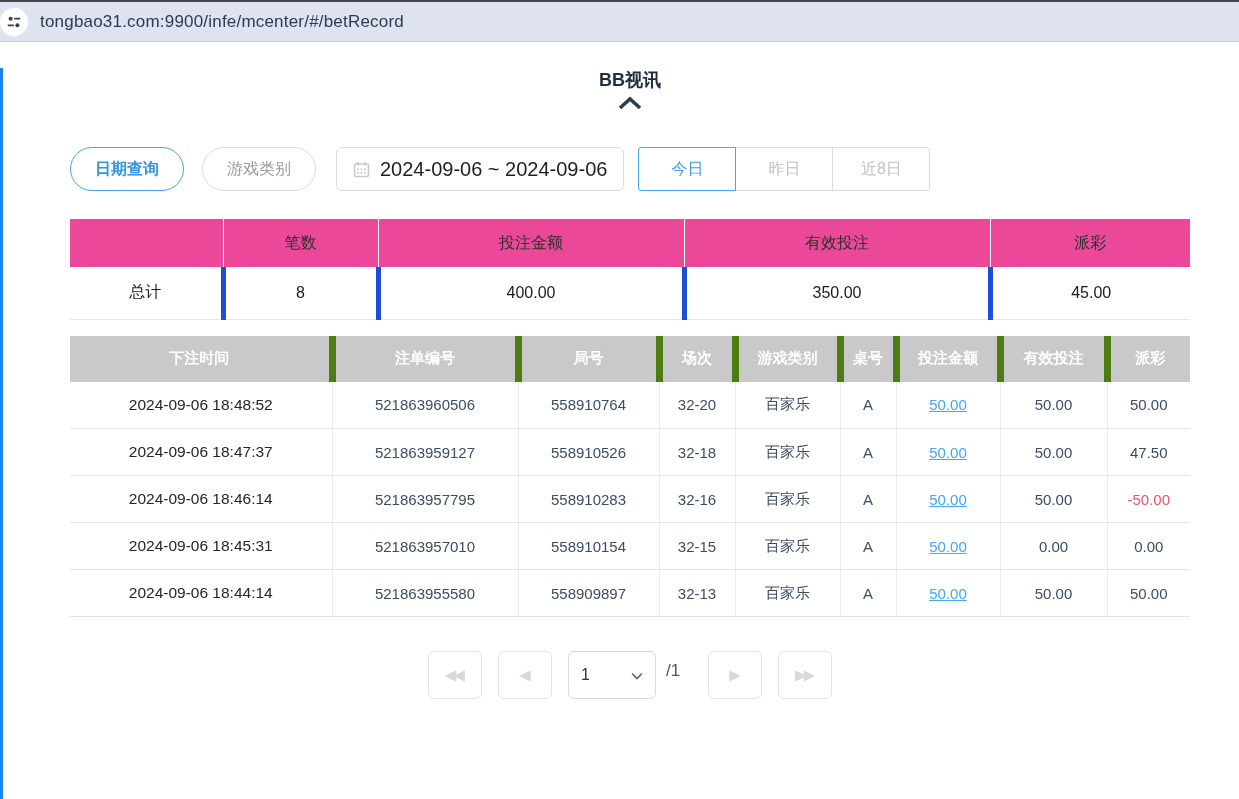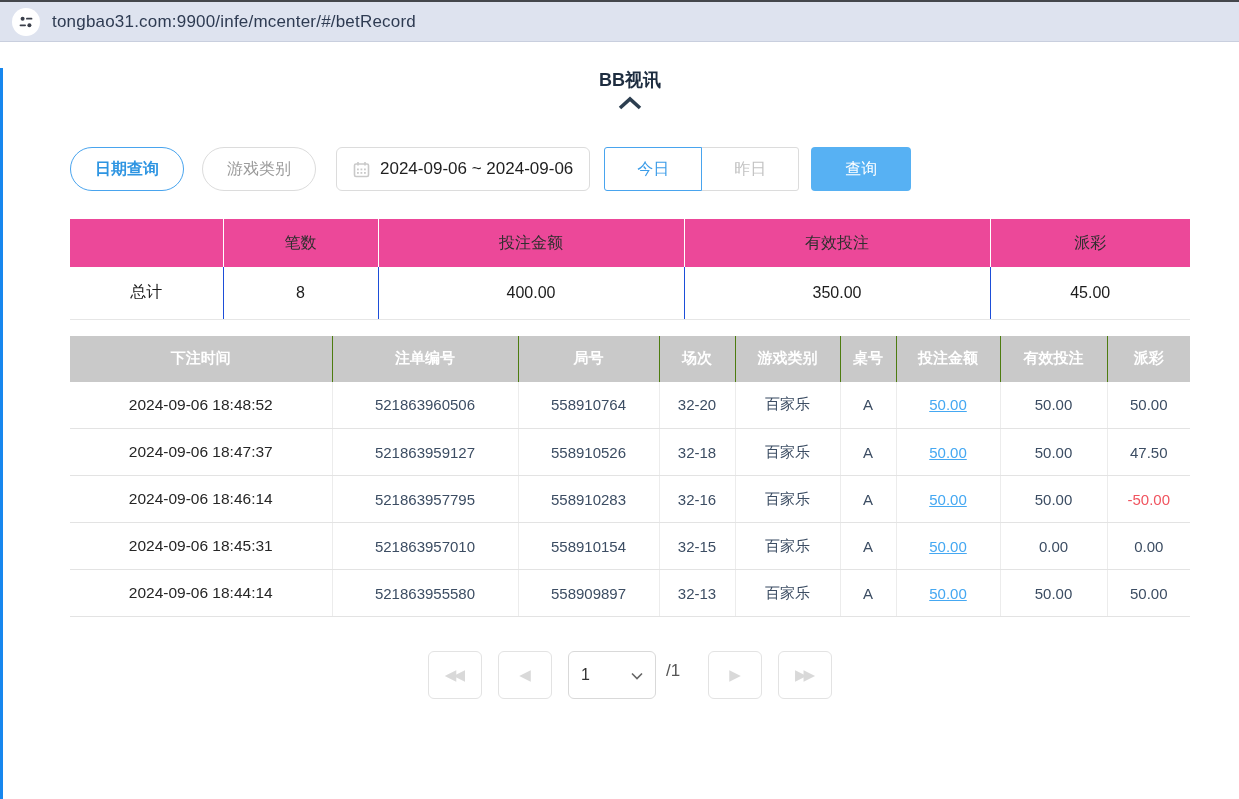--- a/index.html
+++ b/index.html
@@ -2,21 +2,21 @@
 <html><head>
 <meta charset="utf-8">
 <style>
   * { margin:0; padding:0; box-sizing:border-box; }
   html,body { width:1239px; height:799px; overflow:hidden; background:#fff;
     font-family:"Liberation Sans","DejaVu Sans",sans-serif; }
   body { border-top:2px solid #44474c; }
 
   
   .topbar { height:40px; background:#dee3ef; border-bottom:1px solid #c9cfde;
-    display:flex; align-items:center; padding-left:12px; }
+    display:flex; align-items:center; padding-left:0; }
   .site-chip { width:28px; height:28px; border-radius:50%; background:#fff;
     display:flex; align-items:center; justify-content:center; margin-right:12px; }
   .url-text { font-size:17px; color:#2e3b52; letter-spacing:.2px; }
 
   
   .page { border-left:3px solid #1787ee; height:757px; background:#fff; }
   .inner { padding:0 49px 0 67px; }
 
   
   .title-row { display:flex; align-items:center; justify-content:space-between;
@@ -26,45 +26,45 @@
 
   
   .filter-row { display:flex; align-items:flex-start; margin-top:28px; }
   .pill { height:44px; padding:0 24px; border-radius:22px; background:#fff;
     font-size:16px; display:flex; align-items:center; cursor:pointer; }
   .pill.active { border:1px solid #49a4ee; color:#2e95e2; font-weight:bold; }
   .pill.inactive { border:1px solid #dcdcdc; color:#9b9b9b; margin-left:18px; }
   .date-box { height:44px; margin-left:20px; border:1px solid #dcdcdc; border-radius:6px;
     display:flex; align-items:center; padding:0 16px; cursor:pointer; background:#fff; }
   .date-box .cal { margin-right:10px; display:flex; }
-  .date-box .val { font-size:17px; color:#1f1f1f; }
+  .date-box .val { font-size:20px; color:#1f1f1f; }
   .seg-group { display:flex; margin-left:14px; }
   .seg { width:98px; height:44px; border:1px solid #dcdcdc; background:#fff;
     font-size:16px; color:#c2c2c2; display:flex; align-items:center; justify-content:center;
     cursor:pointer; margin-left:-1px; }
   .seg:first-child { border-radius:3px 0 0 3px; margin-left:0; }
   .seg:last-child { border-radius:0 3px 3px 0; }
   .seg.active { border-color:#49a4ee; color:#3b9ce8; position:relative; z-index:1; }
   .query-btn { width:100px; height:44px; margin-left:12px; background:#57b1f3;
     border:none; border-radius:4px; color:#fff; font-size:16px; cursor:pointer; }
 
   
   table { border-collapse:collapse; table-layout:fixed; width:1120px; }
   td, th { text-align:center; font-weight:normal; overflow:hidden; white-space:nowrap; }
 
   .summary-table { margin-top:28px; }
   .summary-table th { background:#ec4899; height:48px; font-size:16px; color:#2f2f2f;
     border-right:1px solid #fff; }
   .summary-table td { height:52px; font-size:16px; color:#1c1c1c;
-    border-right:1px solid #1d4ed8; border-bottom:1px solid #e6e6e6; background:#fff; }
+    border-right:5px solid #1d4ed8; border-bottom:1px solid #e6e6e6; background:#fff; }
   .summary-table th:last-child, .summary-table td:last-child { border-right:none; }
 
   .bet-table { margin-top:16px; }
   .bet-table th { background:#c9c9c9; height:46px; font-size:15px; font-weight:bold;
-    color:#fff; border-right:1px solid #4d7c0f; }
+    color:#fff; border-right:7px solid #4d7c0f; }
   .bet-table th:last-child { border-right:none; }
   .bet-table td { height:47px; font-size:15px; color:#3c4d63;
     border-right:1px solid #ececec; border-bottom:1px solid #e3e3e3; background:#fff; }
   .bet-table td:last-child { border-right:none; }
   .bet-table td.c-time { color:#262626; font-size:15.5px; }
   .bet-table td.neg { color:#f0545f; }
   .amount-link { color:#45a8f2; text-decoration:underline; cursor:pointer; }
 
   
   .pagination { display:flex; justify-content:center; align-items:flex-start;
@@ -125,23 +125,23 @@
                 <rect x="11" y="11" width="1.8" height="1.8"></rect>
             </g>
           </svg>
         </span>
         <span class="val">2024-09-06 ~ 2024-09-06</span>
       </div>
 
       <div class="seg-group">
         <div class="seg active">今日</div>
         <div class="seg">昨日</div>
-      </div>
-
-      <button class="query-btn">查询</button>
+        <div class="seg">近8日</div>
+      </div>
+
     </div>
 
     <table class="summary-table">
       <colgroup>
           <col style="width:153px">
           <col style="width:155px">
           <col style="width:306px">
           <col style="width:306px">
           <col style="width:200px">
         </colgroup>

